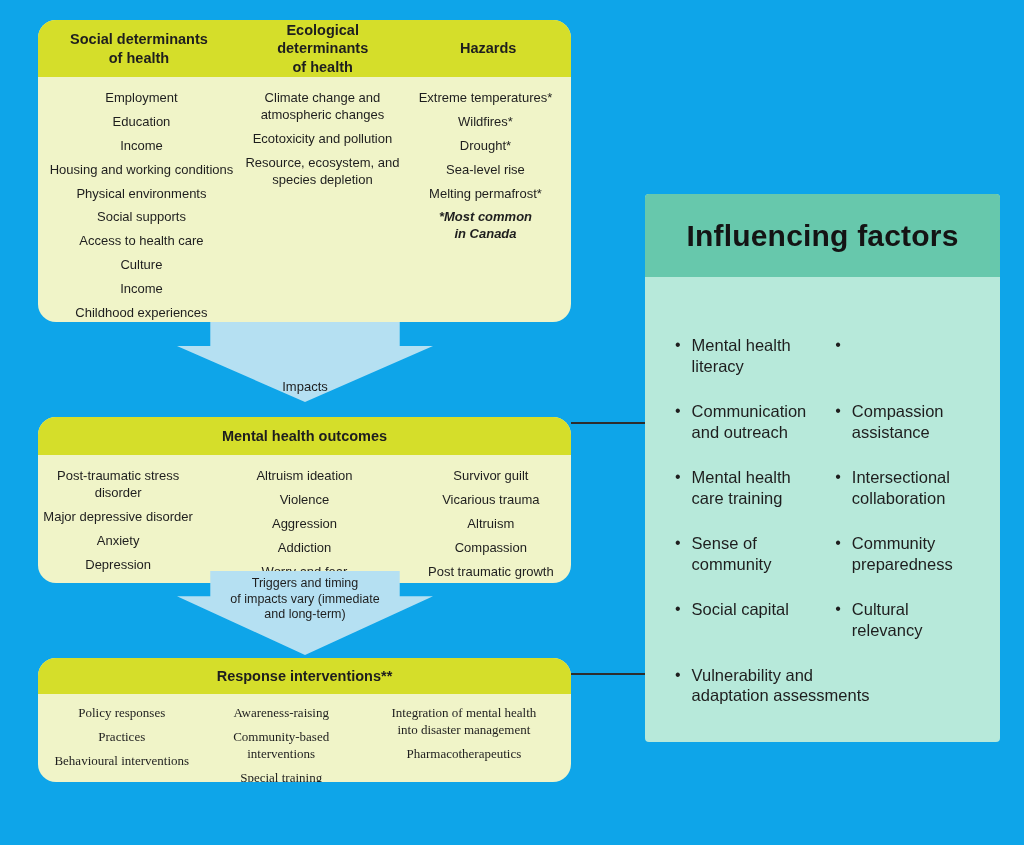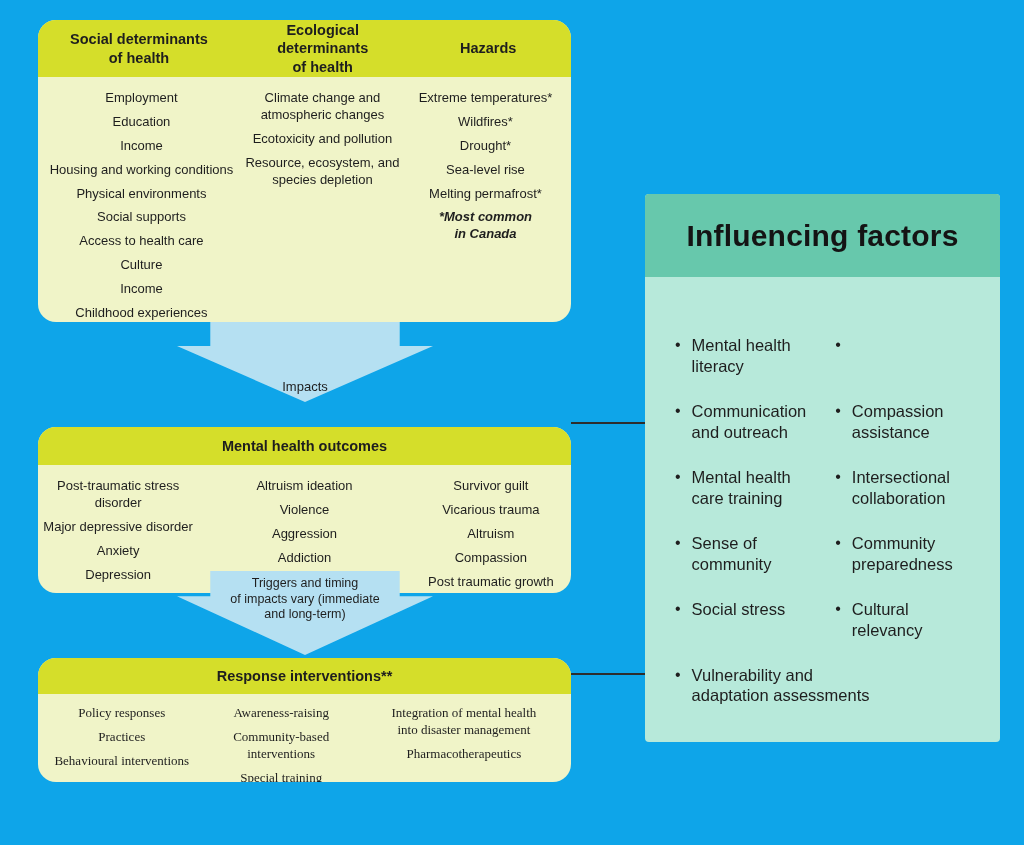--- a/index.html
+++ b/index.html
@@ -37,21 +37,21 @@
   
   .big-arrow{position:absolute;background:var(--arrow-blue);
       clip-path:polygon(13% 0,87% 0,87% 30%,100% 30%,50% 100%,0 30%,13% 30%);
       display:flex;justify-content:center;text-align:center;}
   #arrow-impacts{left:177px;top:322px;width:256px;height:80px;}
   #arrow-impacts .arrow-label{padding-top:22px;font-size:13px;margin-top:35px;}
   #arrow-triggers{left:177px;top:571px;width:256px;height:84px;}
   #arrow-triggers .arrow-label{padding-top:5px;font-size:12.5px;line-height:1.25;white-space:pre-line;}
 
   
-  #box-outcomes{left:38px;top:427px;width:533px;height:166px;}
+  #box-outcomes{left:38px;top:417px;width:533px;height:166px;}
   #box-outcomes .box-header{height:38px;}
   #box-outcomes .body-grid{display:grid;grid-template-columns:1.15fr 1fr 1.15fr;padding:13px 4px 4px;gap:44px;}
 
   
   #box-response{left:38px;top:658px;width:533px;height:124px;}
   #box-response .box-header{height:36px;}
   #box-response .body-grid{display:grid;grid-template-columns:1fr 1.05fr 1.3fr;padding:11px 6px 2px;font-family:Liberation Serif, serif;}
   #box-response .footnote{font-size:13px;font-weight:700;font-style:italic;text-align:right;margin-top:10px;}
 
   
@@ -234,21 +234,21 @@
 community</span>
         </div>
         <div class="bullet-item">
           <span class="dot">•</span>
           <span class="btext">Community
 preparedness</span>
         </div>
 
         <div class="bullet-item">
           <span class="dot">•</span>
-          <span class="btext">Social stress</span>
+          <span class="btext">Social capital</span>
         </div>
         <div class="bullet-item">
           <span class="dot">•</span>
           <span class="btext">Cultural
 relevancy</span>
         </div>
       <div class="bullet-item wide">
         <span class="dot">•</span>
         <span class="btext">Vulnerability and
 adaptation assessments</span>

